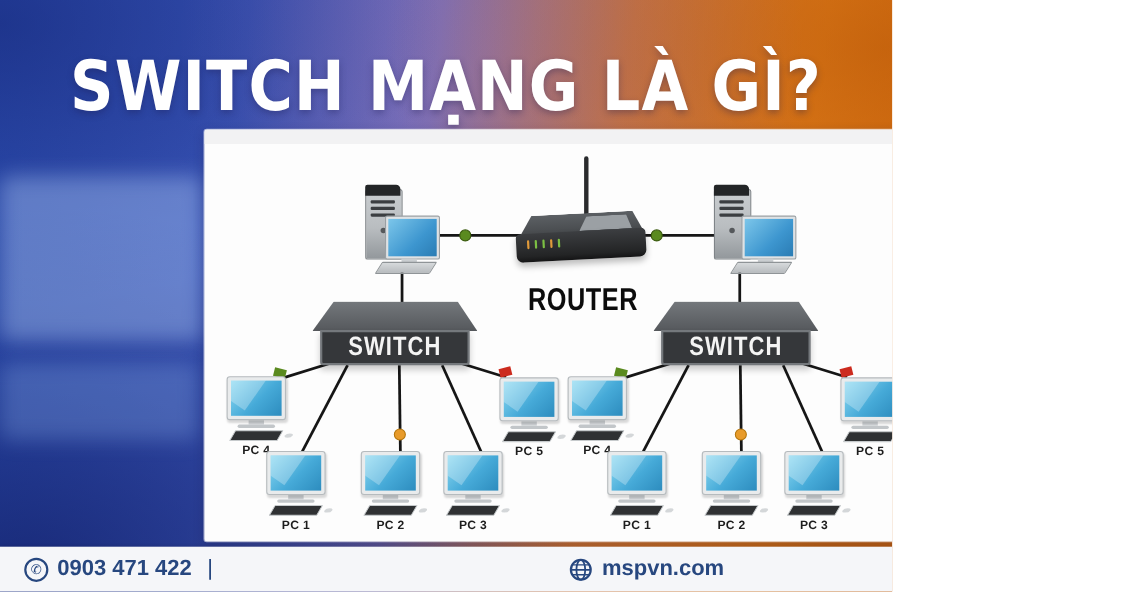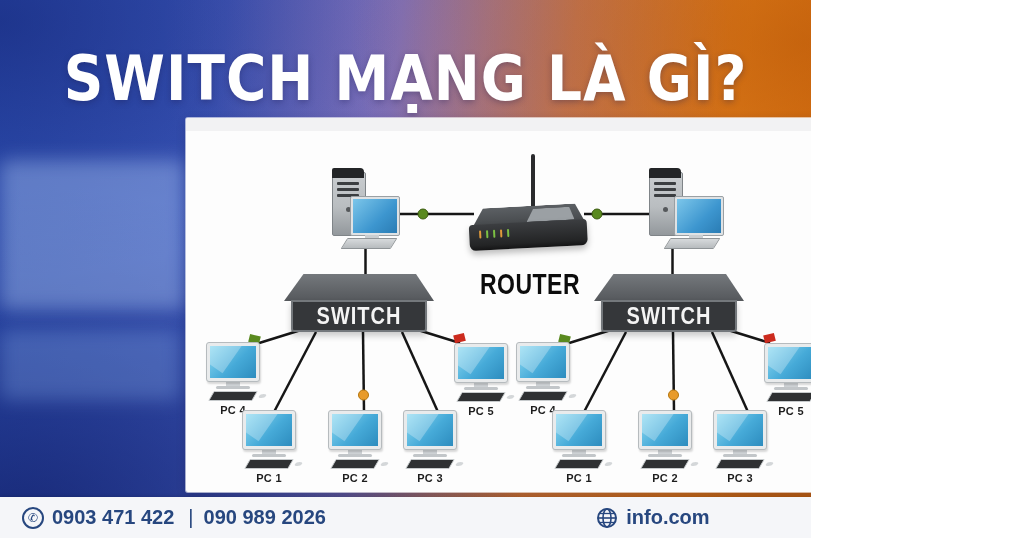--- a/index.html
+++ b/index.html
@@ -46,21 +46,21 @@
   .ws .tower .vent{position:absolute;left:4px;width:22px;height:3px;background:#3b3e41;border-radius:1px;}
   .ws .tower .v1{top:9px}.ws .tower .v2{top:15px}.ws .tower .v3{top:21px}
   .ws .tower .pwr{position:absolute;left:13px;top:34px;width:5px;height:5px;border-radius:50%;background:#55585b;}
   .ws .mon{position:absolute;top:30px;width:44px;height:34px;background:#dfe2e4;border:1px solid #9aa0a4;border-radius:2px;padding:2px;}
   .ws .mon .scr{width:100%;height:100%;background:linear-gradient(135deg,#7cc6ea 0%,#3d96cf 60%,#2a7cb4 100%);}
   .ws .mon::after{content:"";position:absolute;left:14px;bottom:-7px;width:14px;height:7px;background:#caced1;}
   .ws .kbd{position:absolute;top:72px;width:48px;height:9px;background:linear-gradient(#d7dadc,#b7bbbe);
     border:1px solid #8f9497;border-radius:1px;transform:skewX(-32deg);}
 
   
-  .router{position:absolute;left:283px;top:36px;width:122px;height:150px;text-decoration:underline;}
+  .router{position:absolute;left:283px;top:24px;width:122px;height:150px;text-decoration:underline;}
   .router .antenna{position:absolute;left:62px;top:0;width:4px;height:58px;background:#2a2b2d;border-radius:3px 3px 0 0;}
   .router .body{position:absolute;left:0;top:52px;width:118px;height:46px;transform:rotate(-3deg);}
   .router .body .rtop{position:absolute;left:4px;top:0;width:112px;height:18px;background:linear-gradient(#5c6064,#46494c);
     clip-path:polygon(10% 0,92% 0,100% 100%,0 100%);}
   .router .body .sheen{position:absolute;left:58px;top:3px;width:48px;height:13px;background:#9ba0a4;
     clip-path:polygon(15% 0,90% 0,100% 100%,0 100%);}
   .router .body .rfront{position:absolute;left:0;top:16px;width:118px;height:26px;border-radius:4px 4px 6px 6px;
     background:linear-gradient(180deg,#3c3e41 0%,#232425 80%,#141415 100%);box-shadow:0 4px 6px rgba(0,0,0,.25);}
   .router .led{position:absolute;top:6px;width:2px;height:8px;border-radius:1px;}
   .router .label{position:absolute;left:0;top:114px;width:100%;text-align:center;color:#0c0c0c;
@@ -294,29 +294,28 @@
         <div class="lbl">PC 3</div>
       </div>
     </div>
   </div>
 
   <div class="footer">
     <div class="contact">
       <span class="cicon">✆</span>
       <span>0903 471 422</span>
       <span class="sep">|</span>
-      <span>090 989 2026</span>
     </div>
     <div class="contact">
       <svg width="22" height="22" viewBox="0 0 22 22">
         <circle cx="11" cy="11" r="9" fill="none" stroke="#27477f" stroke-width="2"></circle>
         <ellipse cx="11" cy="11" rx="4" ry="9" fill="none" stroke="#27477f" stroke-width="1.6"></ellipse>
         <line x1="2" y1="11" x2="20" y2="11" stroke="#27477f" stroke-width="1.6"></line>
         <line x1="3.5" y1="6.5" x2="18.5" y2="6.5" stroke="#27477f" stroke-width="1.3"></line>
         <line x1="3.5" y1="15.5" x2="18.5" y2="15.5" stroke="#27477f" stroke-width="1.3"></line>
       </svg>
-      <span>info.com</span>
+      <span>mspvn.com</span>
     </div>
     <div class="contact">
       <span class="cicon">✉</span>
     </div>
   </div>
 </div>
 
 </body></html>

